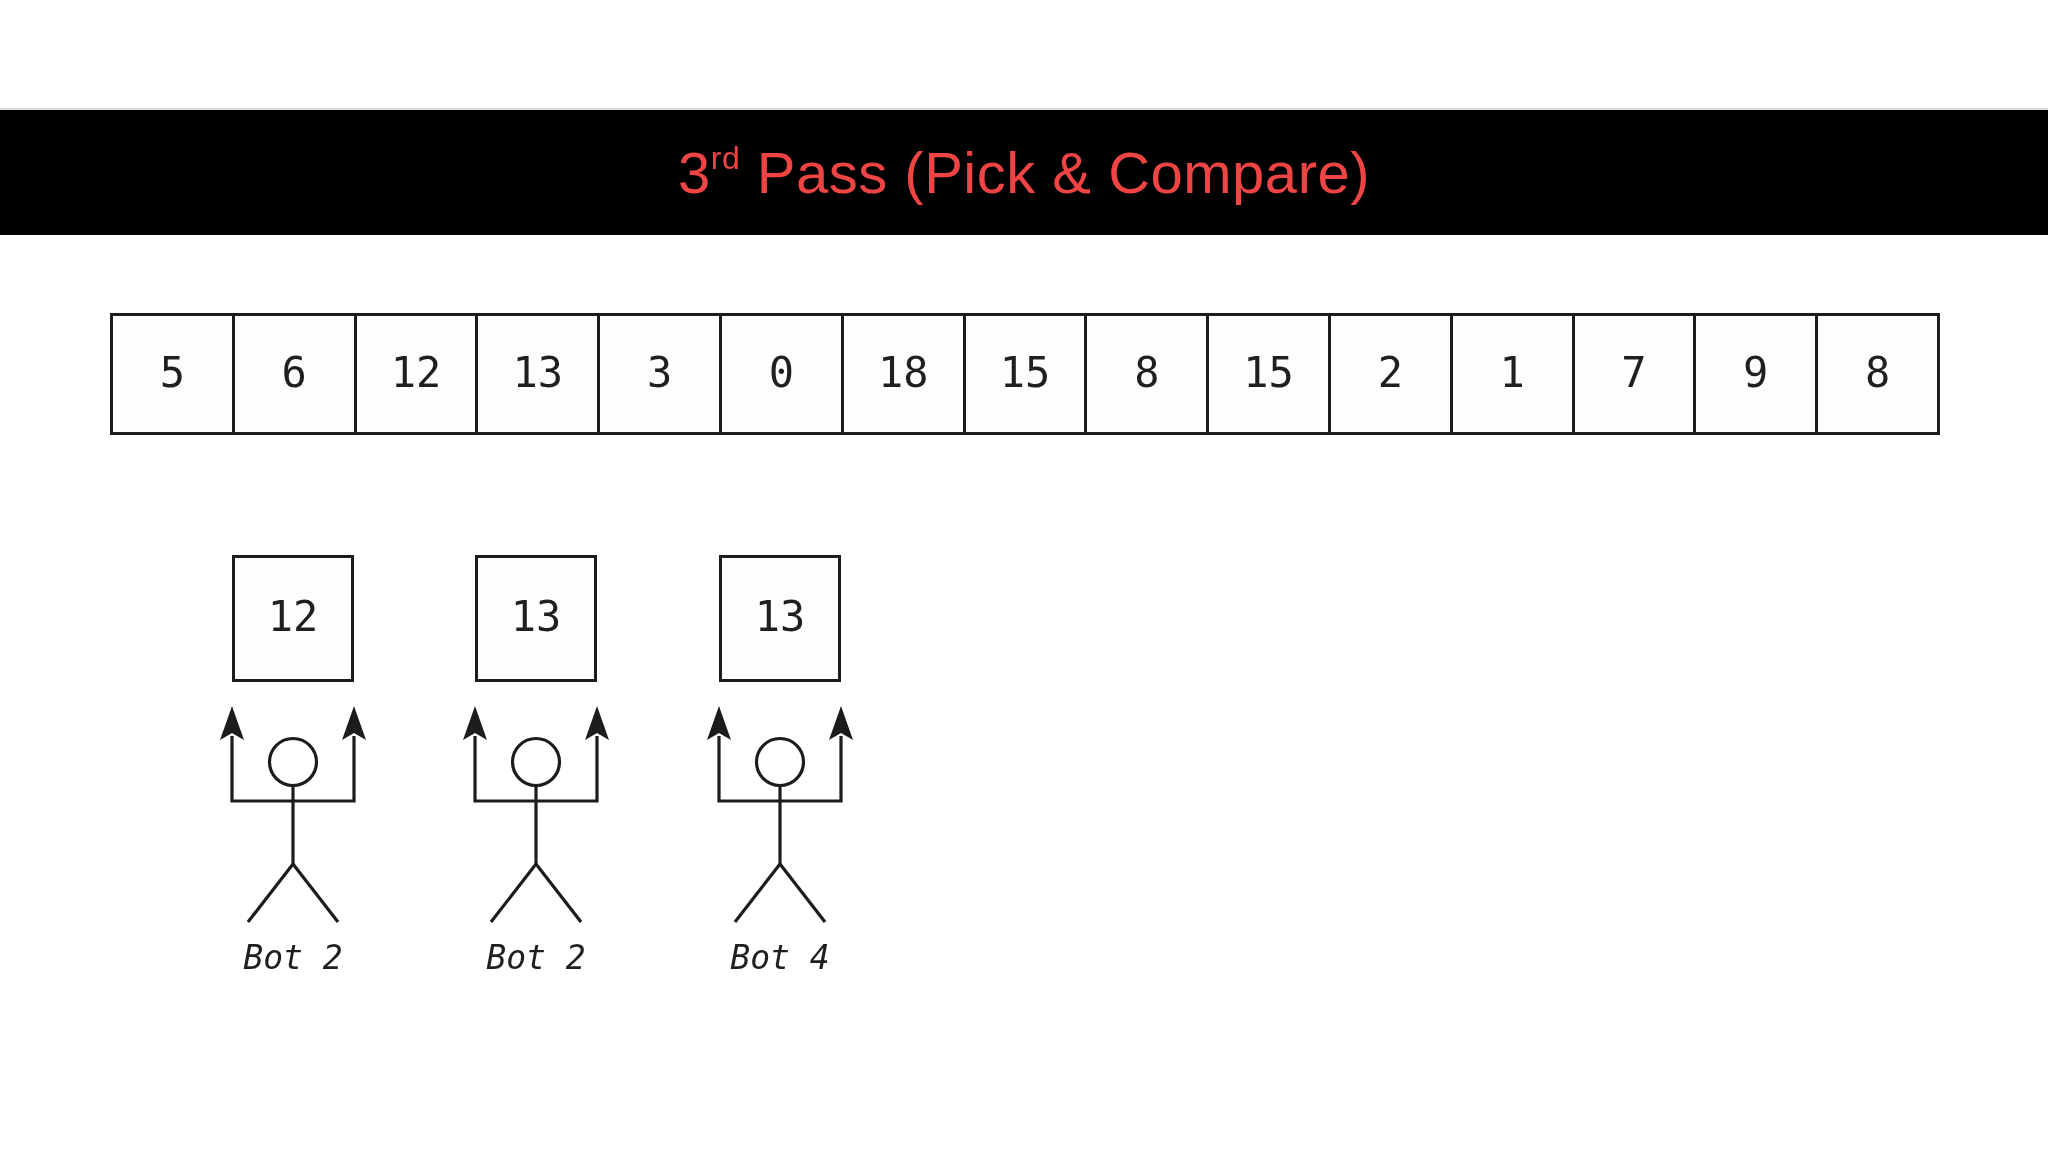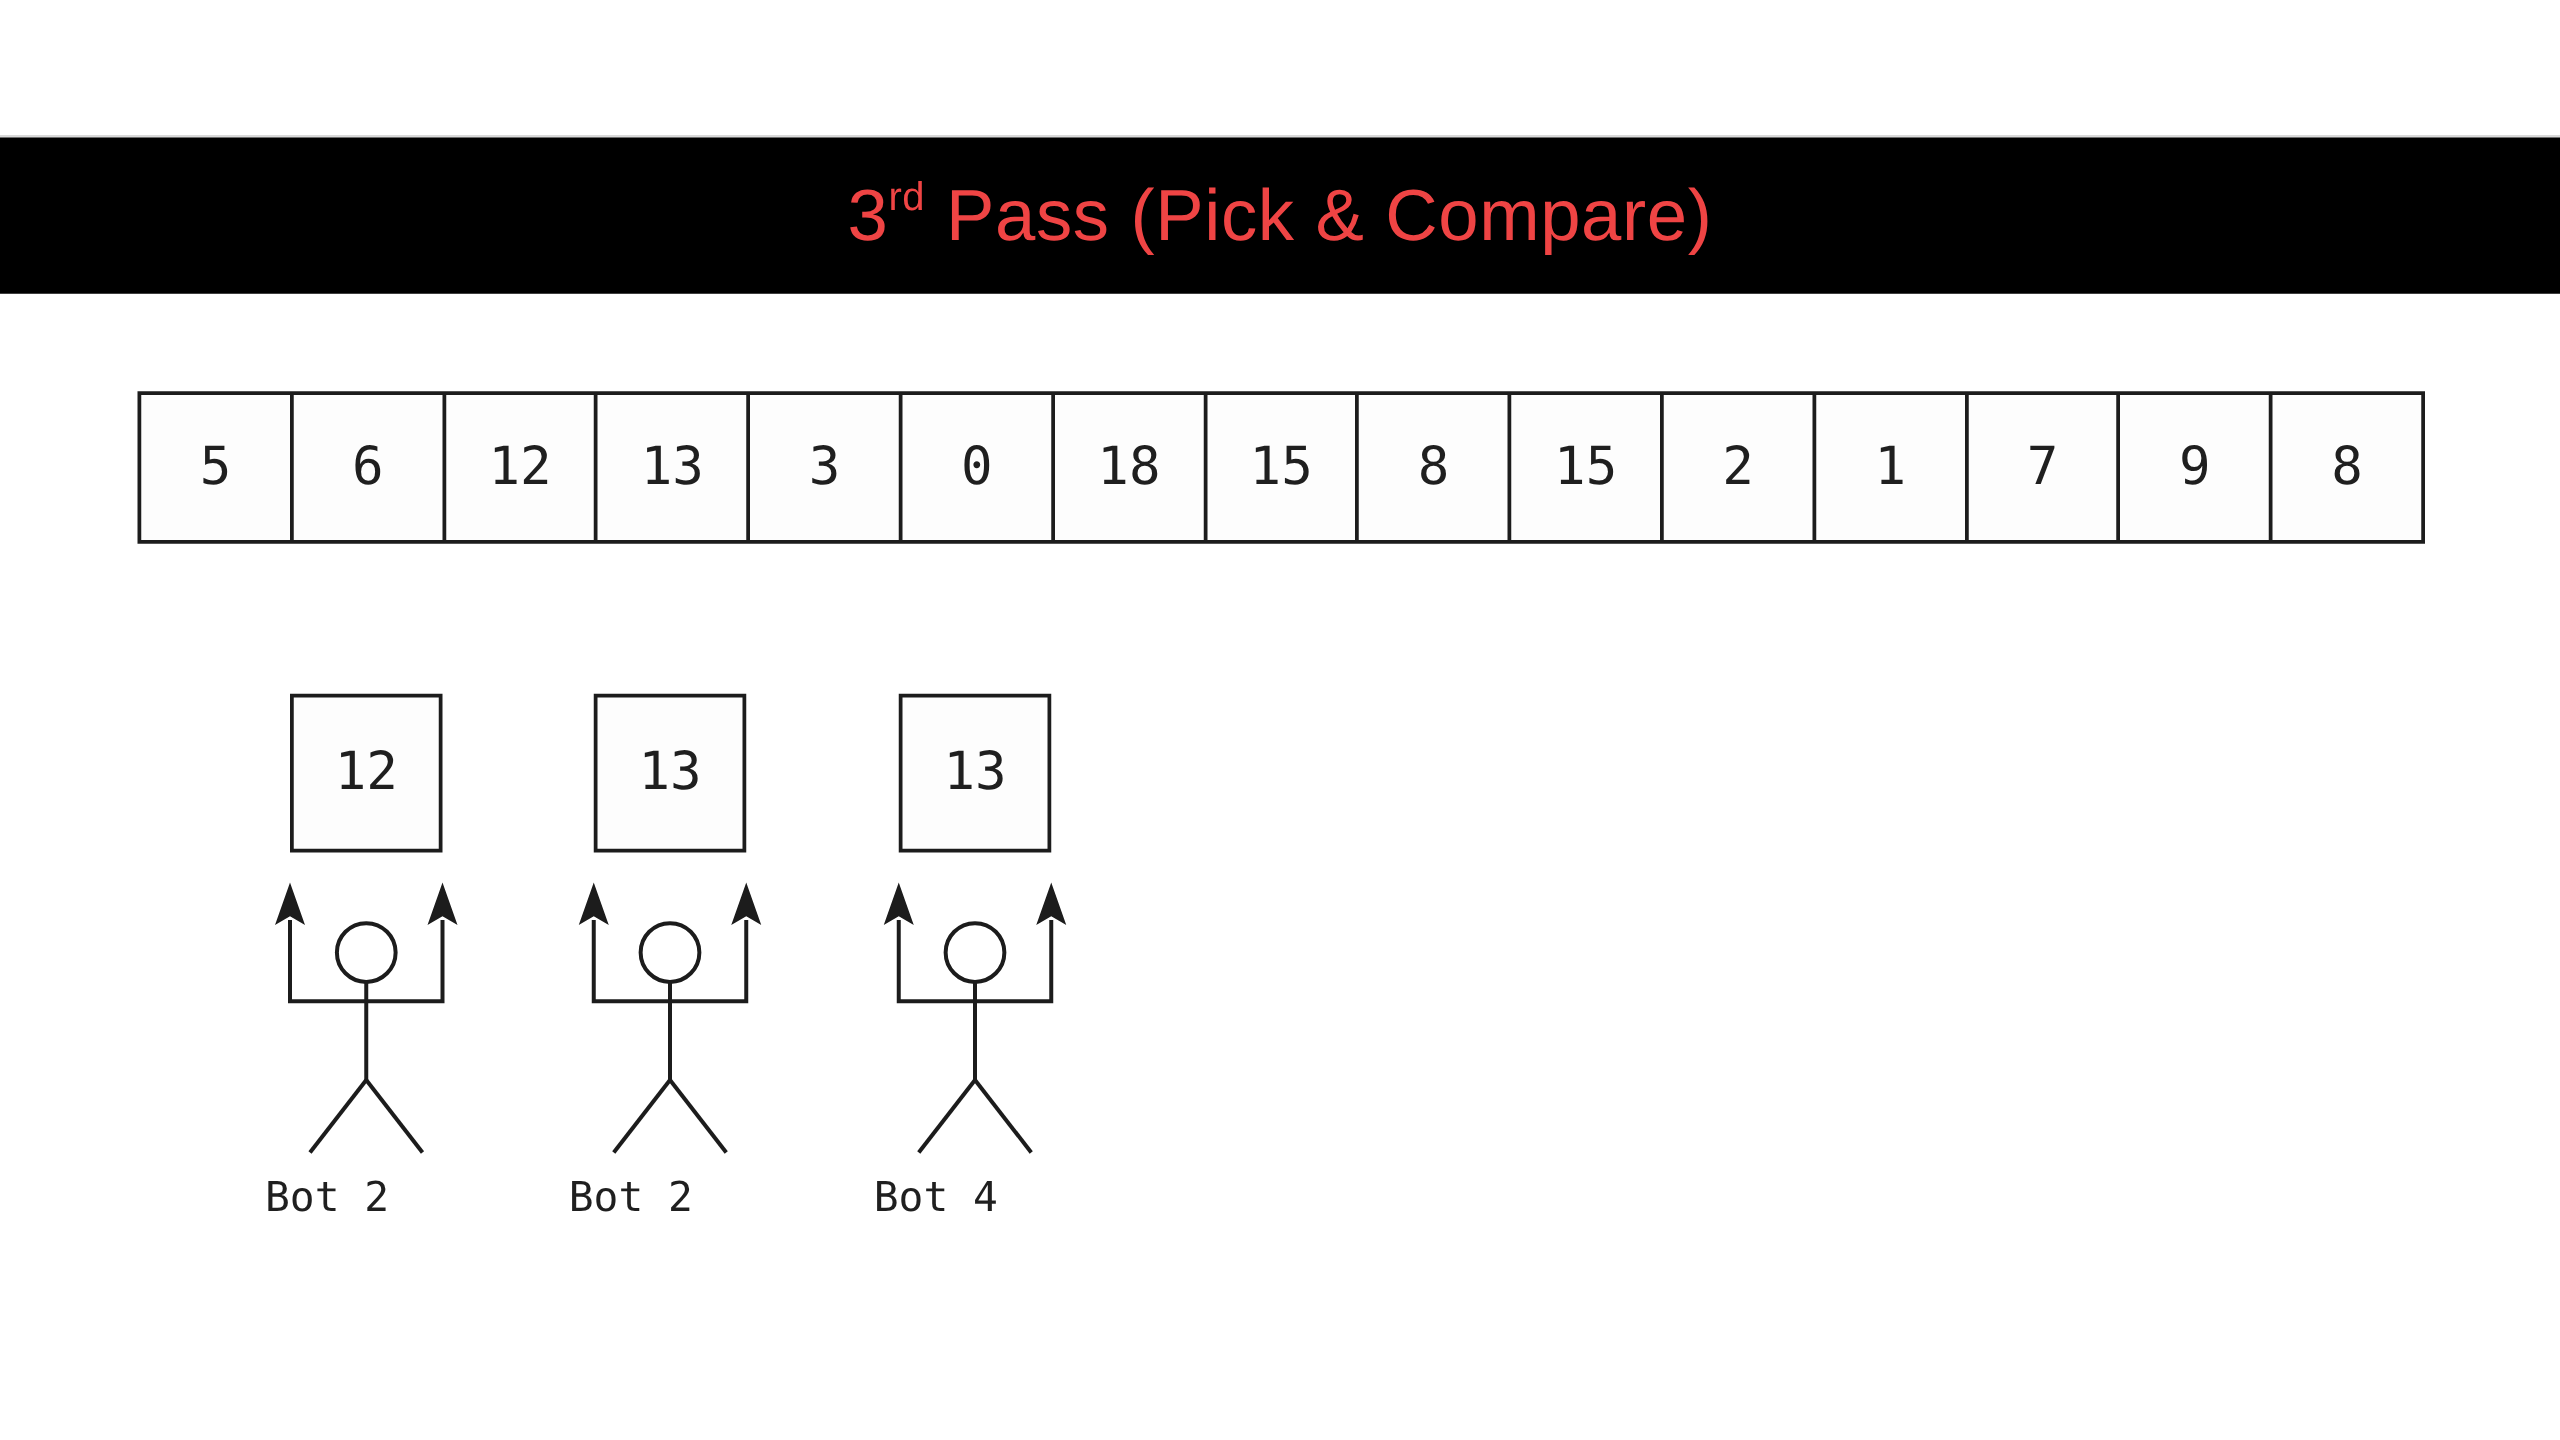--- a/index.html
+++ b/index.html
@@ -79,24 +79,25 @@
   }
   .robot-figure {
     position: absolute;
     left: 0; top: 145px;
     width: 162px; height: 232px;
   }
   .bot-label {
     position: absolute;
     left: 0; top: 383px;
     width: 162px;
-    text-align: left;
+    text-align: center;
     font-family: "DejaVu Sans Mono", monospace;
     font-size: 33px;
     color: #1f1f1f;
+    font-style: italic;
   }
   .bot-group-1 { left: 212px; }
   .bot-group-2 { left: 455px; }
   .bot-group-3 { left: 699px; }
 </style>
 </head>
 <body>
 
 <div id="stage">
 

